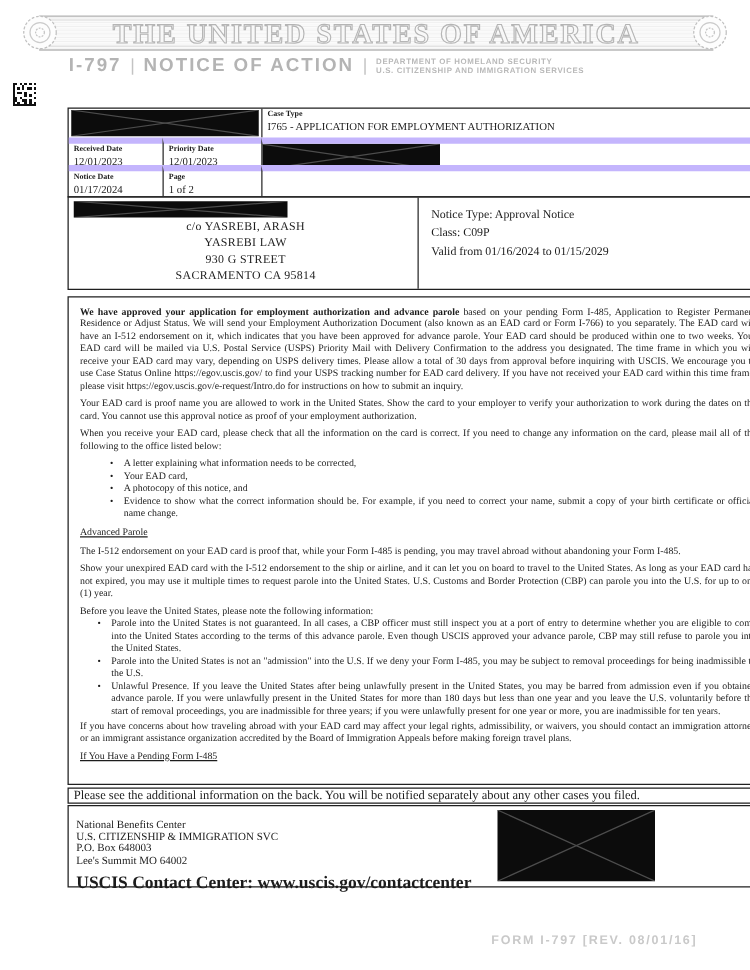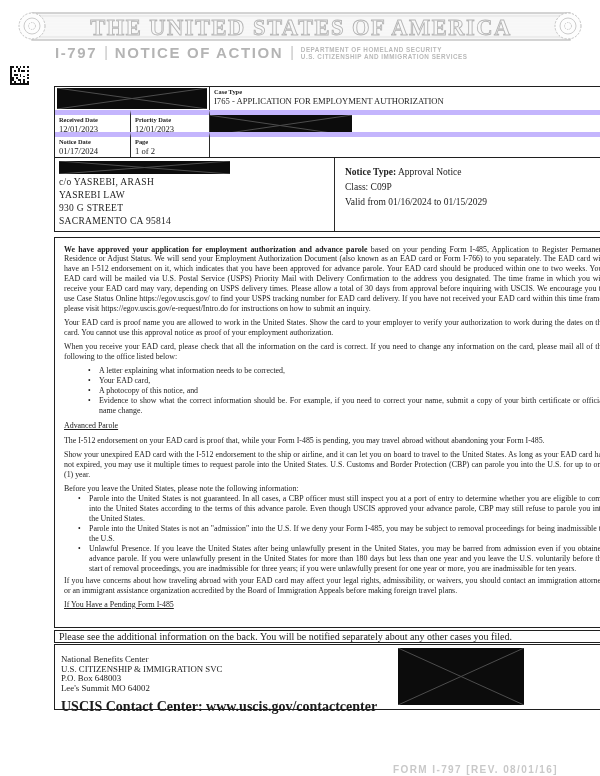--- a/index.html
+++ b/index.html
@@ -35,25 +35,25 @@
   .cell.r1 { border-top:none; }
   .cell.c1 { border-left:none; }
   .cell .lbl { font-size:6.4px; font-weight:bold; line-height:8px; display:block; }
   .cell .val { font-size:8.6px; line-height:10px; display:block; white-space:nowrap; }
   .span2 { grid-column:1 / span 2; }
   .redact { background:#0c0c0c; position:absolute; overflow:hidden; }
   .redact svg { position:absolute; inset:0; width:100%; height:100%; display:block; }
   .redact-fill { inset:1px 2px; }
   
   .addr-section { display:flex; border:1.5px solid #1f1f1f; margin-top:-1.5px; height:75px; }
-  .addr-left { width:279px; padding:2px 0 0 4px; position:relative; }
+  .addr-left { width:279px; padding:2px 0 0 4px; position:relative;text-align:center; }
   .addr-bar { position:relative; width:171px; height:13px; margin:1px 0 2px 0; }
   .addr-line { font-size:9.5px; line-height:13px; letter-spacing:0.3px; }
   .addr-right { flex:1; border-left:1.2px solid #2a2a2a; padding:7px 0 0 10px; font-size:9.5px; line-height:15px; }
-  .addr-right b { font-weight:bold; }
+  .addr-right b { font-weight:normal; }
   
   .body-box {
     border:1.5px solid #1f1f1f; margin-top:5px; height:391px; overflow:hidden;
     padding:7px 9px 4px 9px; font-size:7.9px; line-height:9.95px; text-align:justify;
   }
   .body-box p { margin:0 0 4px 0; }
   .body-box .lead { font-weight:bold; }
   .uheading { text-decoration:underline; margin:2px 0 5px 0; font-size:7.9px; }
   ul.blist { list-style:none; margin:0 0 5px 0; }
   ul.blist.indent1 { margin-left:24px; }
@@ -65,21 +65,21 @@
   .strip.bold { font-weight:bold; margin-top:0; border-width:1.3px; padding-bottom:2px; }
   
   .office-box { border:1.5px solid #1f1f1f; margin-top:1px; height:66px; position:relative; padding:10px 0 0 6px; }
   .office-line { font-size:8.8px; line-height:9.6px; }
   .office-contact { font-size:14px; line-height:9.6px; font-weight:bold; margin-top:8px; }
   .office-redact { right:90px; top:3px; width:126px; height:57px; }
   
   .form-ref {
     position:absolute; right:42px; top:747px;
     font-family:"Liberation Sans", sans-serif; font-size:10px; font-weight:bold;
-    letter-spacing:1.4px; color:#c9c9c9; white-space:nowrap;margin-top:17px;
+    letter-spacing:1.4px; color:#c9c9c9; white-space:nowrap;
   }
 </style>
 </head>
 <body>
 
 <div class="banner">
   <svg width="564" height="38" viewBox="0 0 564 38">
     <defs>
       <pattern id="hatch" width="4" height="3" patternUnits="userSpaceOnUse">
         <rect width="4" height="3" fill="#fdfdfd"></rect>

